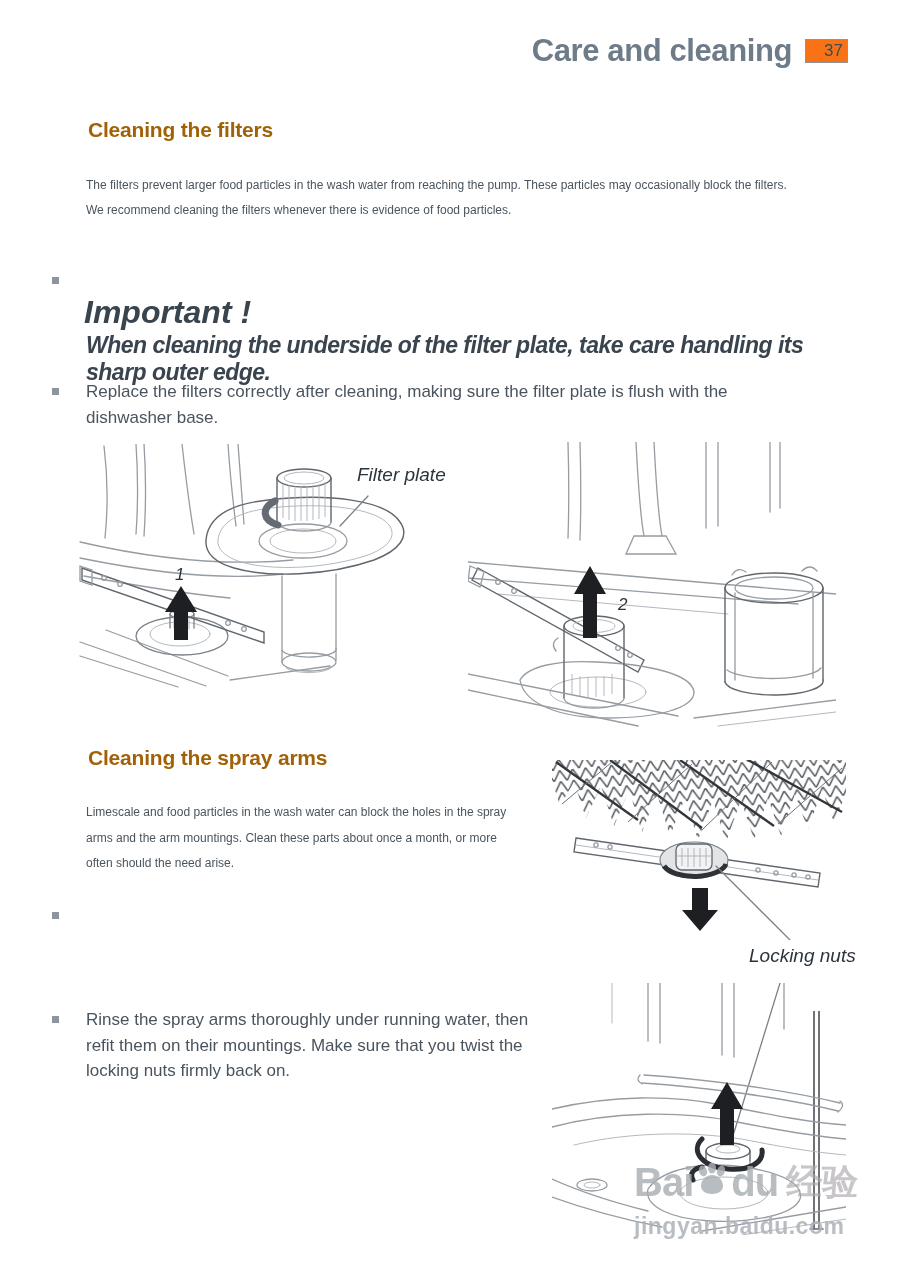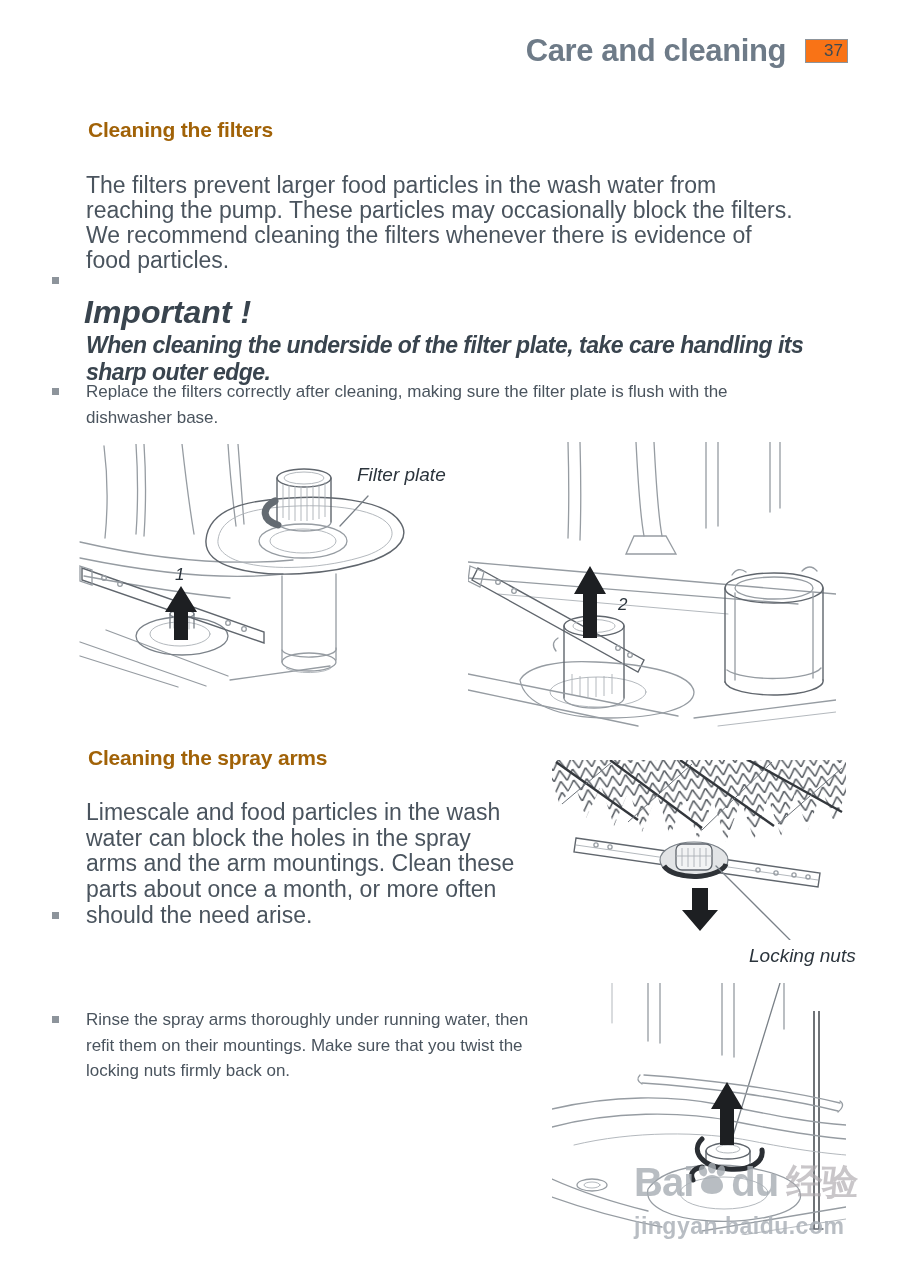--- a/index.html
+++ b/index.html
@@ -2,30 +2,30 @@
 <html><head>
 <meta charset="utf-8">
 <style>
   * { margin:0; padding:0; box-sizing:border-box; }
   body { background:#e8e8e8; font-family:"Liberation Sans", sans-serif; }
   .page {
     position:relative; width:902px; height:1280px; margin:0 auto;
     background:#ffffff; overflow:hidden; color:#4a545e;
   }
   
-  .header { position:absolute; top:33px; right:54px; display:flex; align-items:center; gap:19px; }
+  .header { position:absolute; top:33px; right:54px; display:flex; align-items:center; gap:13px; }
   .header-title { font-size:31px; font-weight:bold; color:#6e7b88; letter-spacing:-0.4px; }
   .page-num-box {
     width:43px; height:24px; border:1.5px solid #8d949b; background:#f97316;
     display:flex; align-items:center; justify-content:flex-end; padding-right:4px;
     font-size:17px; color:#3f4a52;
   }
   
   .h2 { position:absolute; left:88px; font-size:21px; font-weight:bold; color:#a16207; letter-spacing:-0.2px; }
-  .body-text { font-size:23px; color:#4a545e; line-height:25px; }
+  .body-text { font-size:12px; color:#4a545e; line-height:25px; }
   .abs { position:absolute; }
   .bullet-row { position:absolute; display:flex; align-items:flex-start; }
   .bullet-sq { width:7px; height:7px; background:#8d949b; margin-top:9px; flex:none; }
   .bullet-txt { margin-left:27px; font-size:17px; color:#4a545e; line-height:25.5px; }
   .important-title { position:absolute; left:84px; font-size:32px; font-weight:bold; font-style:italic; color:#39444e; }
   .important-note { position:absolute; left:86px; font-size:23px; font-weight:bold; font-style:italic; color:#39444e; letter-spacing:-0.5px; }
   .fig-label { position:absolute; font-style:italic; font-size:19px; color:#2b343c; }
   
   .fig { position:absolute; }
   .fig svg { display:block; }

